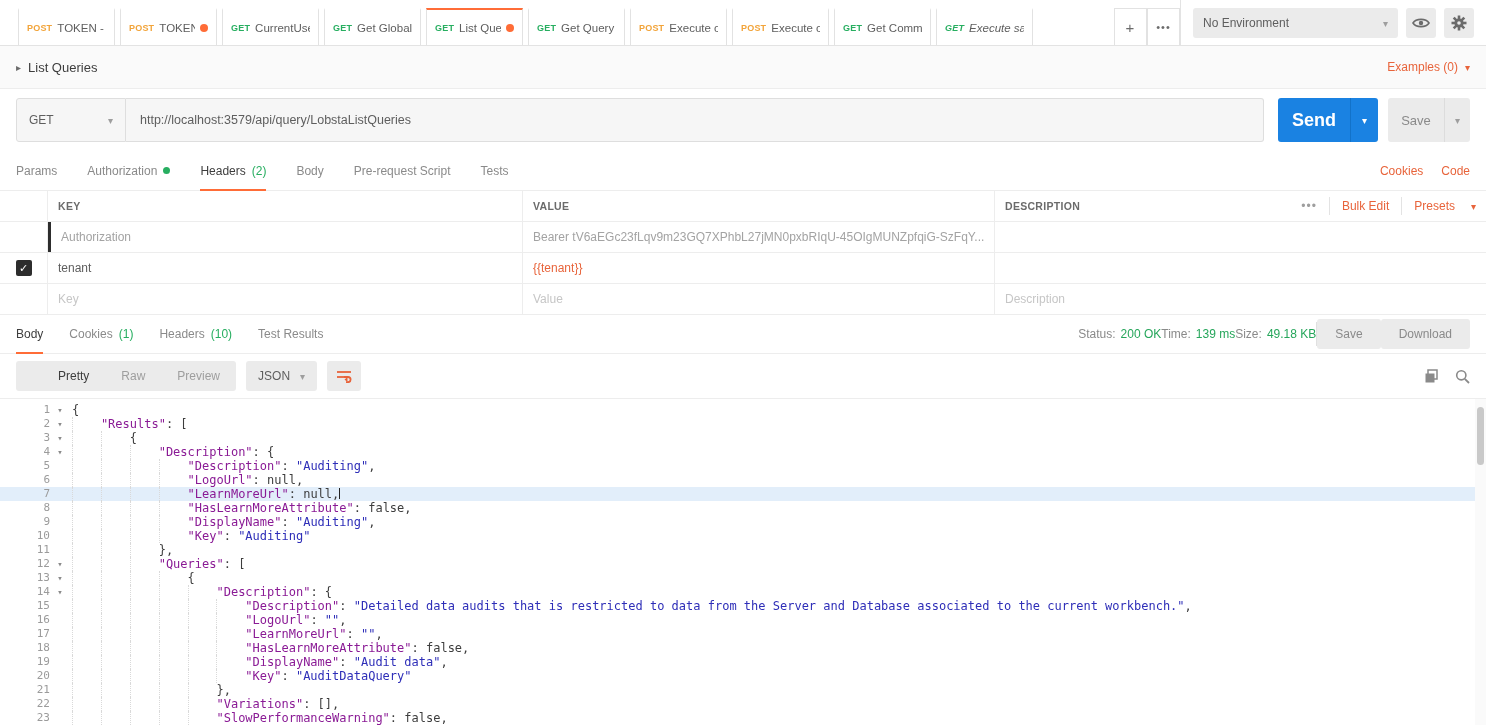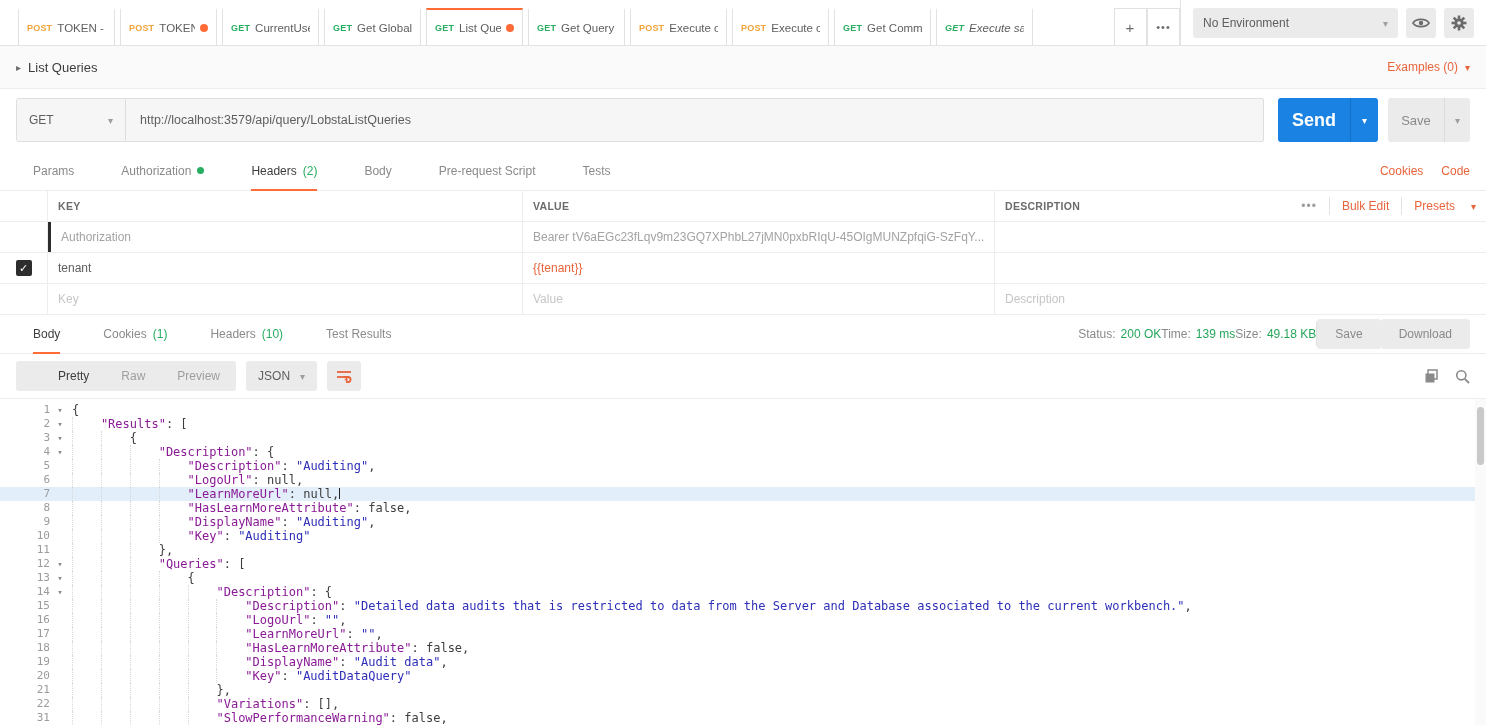--- a/index.html
+++ b/index.html
@@ -47,21 +47,21 @@
          display:flex; align-items:center; justify-content:center; cursor:pointer; }
   .send-caret .caret { color:#fff; }
   .save-group { display:flex; margin-left:10px; }
   .save-main { height:44px; width:56px; background:#ebebeb; color:#8a8a8a; font-size:13px;
          display:flex; align-items:center; justify-content:center; border-radius:3px 0 0 3px; cursor:pointer; }
   .save-caret { height:44px; width:26px; background:#ebebeb; border-left:1px solid #dcdcdc; border-radius:0 3px 3px 0;
          display:flex; align-items:center; justify-content:center; cursor:pointer; }
   
   .reqtabs-row { display:flex; align-items:center; height:40px; padding:0 16px; border-bottom:1px solid #ededed; background:#fff; }
   .reqtabs { display:flex; gap:30px; height:100%; align-items:center; }
-  .reqtab { position:relative; height:100%; display:flex; align-items:center; gap:6px; color:#8a8a8a; cursor:pointer; white-space:nowrap;margin-left:17px; }
+  .reqtab { position:relative; height:100%; display:flex; align-items:center; gap:6px; color:#8a8a8a; cursor:pointer; white-space:nowrap; }
   .reqtab.active { color:#3d3d3d; }
   .reqtab.active::after { content:""; position:absolute; left:0; right:0; bottom:-1px; height:2px; background:#ff6c37; }
   .count { color:#27ae60; }
   .greendot { width:7px; height:7px; border-radius:50%; background:#27ae60; }
   .right-links { margin-left:auto; display:flex; gap:18px; }
   .olink { color:#e8643b; cursor:pointer; }
   
   .hrow { display:flex; border-bottom:1px solid #ededed; height:31px; align-items:stretch; background:#fff; }
   .cell { border-right:1px solid #ededed; display:flex; align-items:center; padding:0 10px; white-space:nowrap; overflow:hidden; }
   .c-gutter { width:48px; flex:0 0 48px; justify-content:center; padding:0; }
@@ -534,21 +534,21 @@
       </div>
       <div class="cline">
         <div class="gut">
           <div class="lnum">22</div>
           <div class="fold"></div>
         </div>
         <div class="ccontent"><span class="ig"></span><span class="ig"></span><span class="ig"></span><span class="ig"></span><span class="ig"></span><span class="tok-k">"Variations"</span><span class="tok-p">: [],</span></div>
       </div>
       <div class="cline">
         <div class="gut">
-          <div class="lnum">31</div>
+          <div class="lnum">23</div>
           <div class="fold"></div>
         </div>
         <div class="ccontent"><span class="ig"></span><span class="ig"></span><span class="ig"></span><span class="ig"></span><span class="ig"></span><span class="tok-k">"SlowPerformanceWarning"</span><span class="tok-p">: false,</span></div>
       </div>
     </div>
   <div class="scrolltrack"></div>
   <div class="scrollthumb"></div>
 </div>
 
 </body></html>

